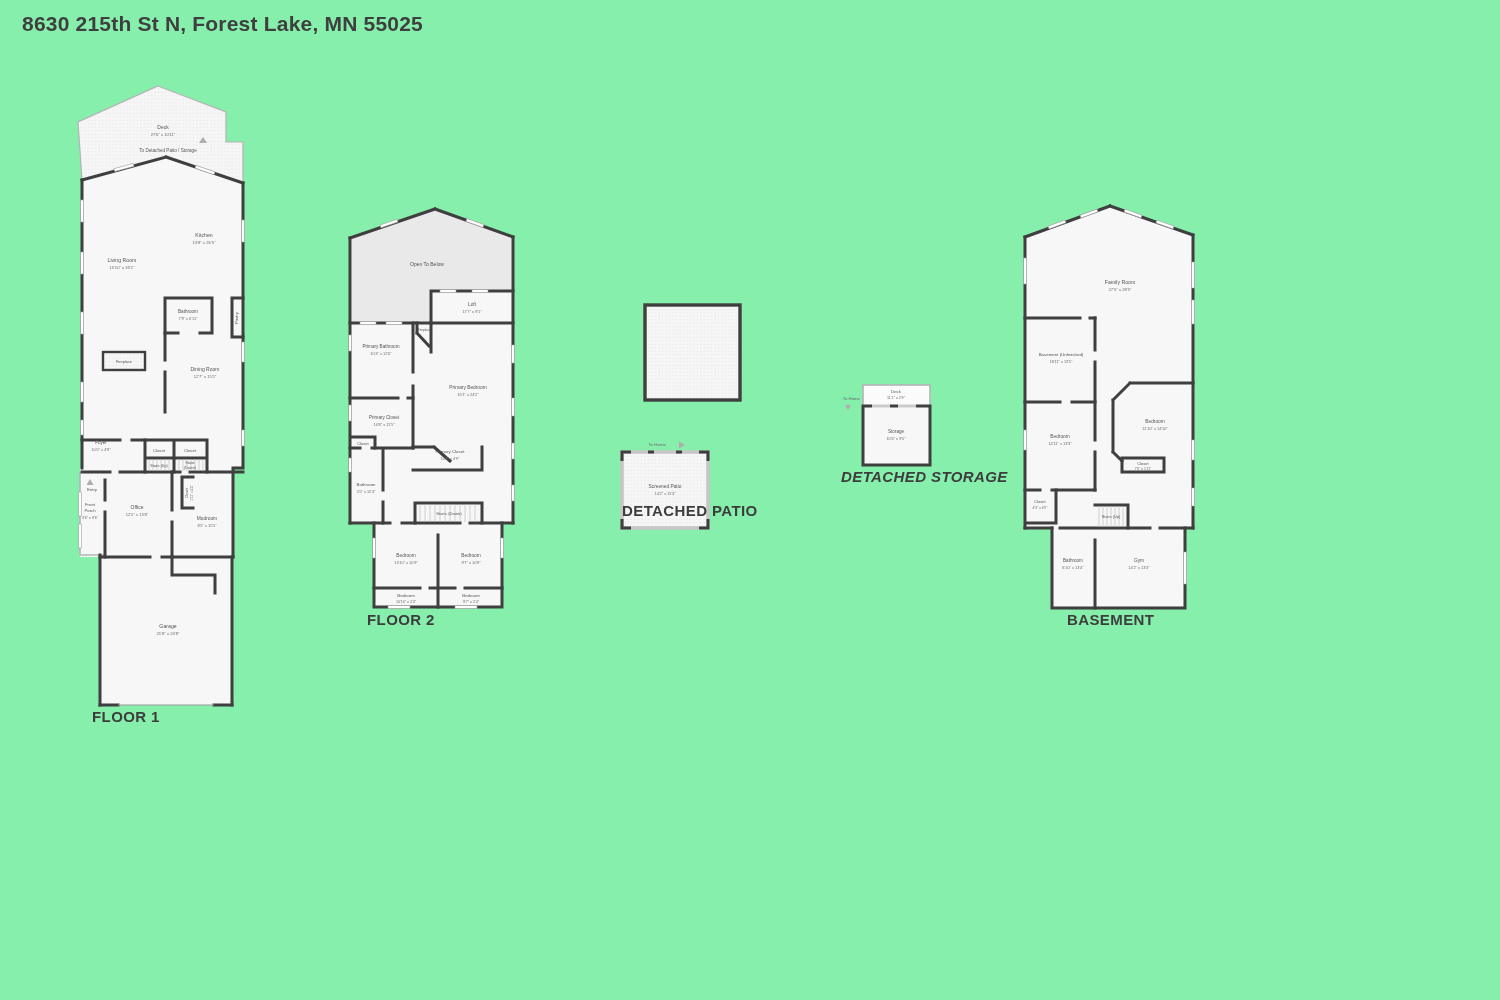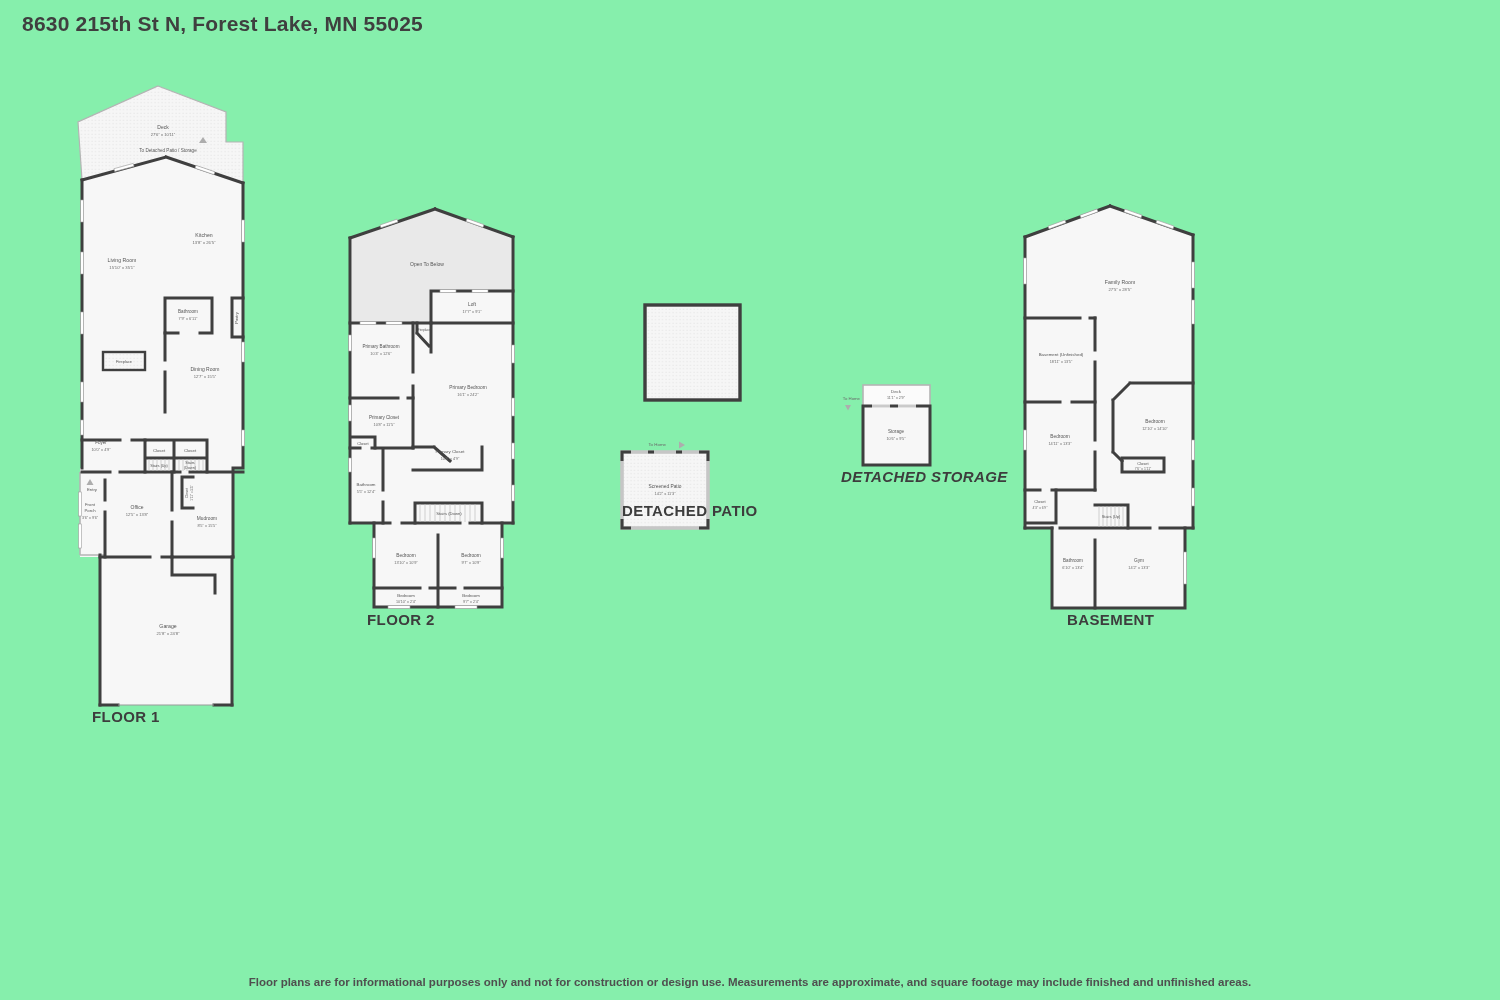--- a/index.html
+++ b/index.html
@@ -298,15 +298,14 @@
       <text x="1040" y="509" font-size="3.4" fill="#6a6a6a">4'3" x 6'9"</text>
       <text x="1111" y="518" font-size="3.9">Stairs (Up)</text>
       <text x="1073" y="562" font-size="4.6">Bathroom</text>
       <text x="1073" y="569" font-size="3.9" fill="#6a6a6a">6'10" x 13'4"</text>
       <text x="1139" y="562" font-size="4.8">Gym</text>
       <text x="1139" y="569" font-size="3.9" fill="#6a6a6a">14'2" x 13'3"</text>
     </g>
   </svg>
   <div class="plan-heading h-bs">BASEMENT</div>
 
-  <div class="disclaimer">Floor plans are for informational purposes only and not for construction or design use. Measurements are approximate, and square footage may include finished and unfinished areas.</div>
 
 </div>
 
 </body></html>

